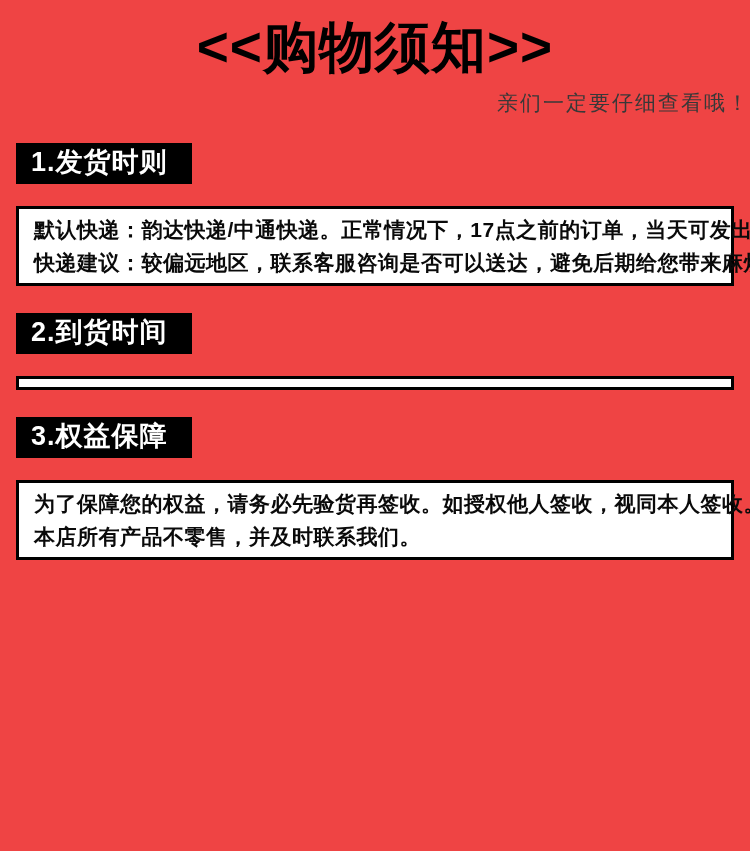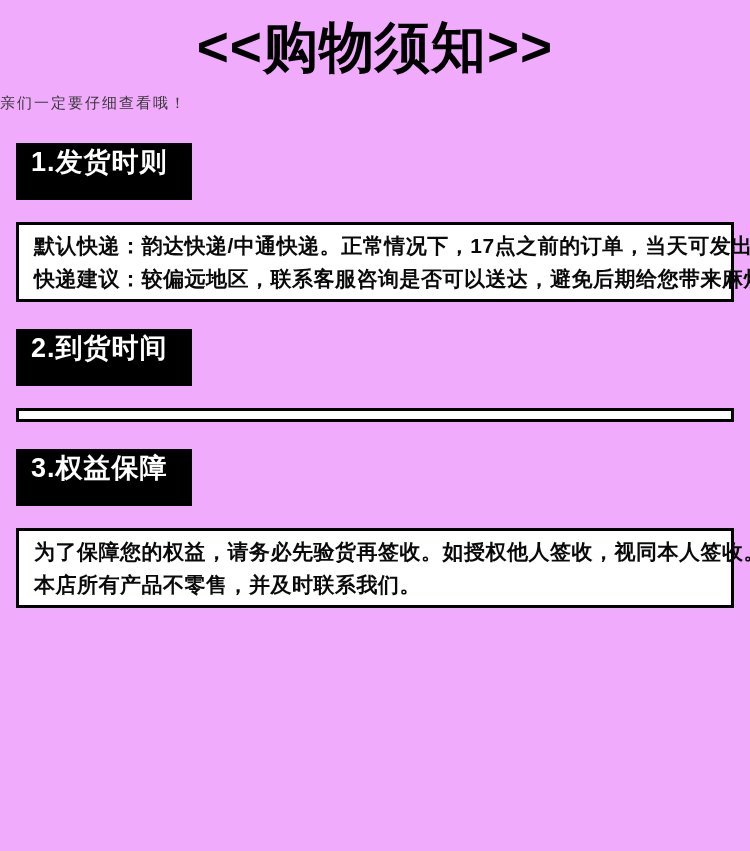--- a/index.html
+++ b/index.html
@@ -10,54 +10,54 @@
   body {
     width: 750px;
     height: 851px;
     font-family: "Liberation Sans", "DejaVu Sans", sans-serif;
     color: #000000;
     overflow: hidden;
   }
   .page {
     width: 750px;
     height: 851px;
-    background: #f0abfc;
+    background: #ef4444;
   }
   .page-title {
     text-align: center;
     padding-top: 14px;
     font-size: 55px;
     line-height: 66px;
     font-weight: 800;
     letter-spacing: 1px;
     color: #000000;
     white-space: nowrap;
   }
   .page-subtitle {
-    text-align: left;
+    text-align: right;
     margin-top: 10px;
-    font-size: 15px;
+    font-size: 21px;
     line-height: 26px;
     letter-spacing: 2px;
     color: #383838;
   }
   .section {
     margin: 27px 16px 0 16px;
   }
   .section:first-of-type {
     margin-top: 29px;
   }
   .section-label {
     display: inline-block;
     background: #000000;
     color: #ffffff;
     font-size: 27px;
     line-height: 27px;
     font-weight: bold;
-    padding: 6px 24px 24px 15px;
+    padding: 6px 24px 8px 15px;
     letter-spacing: 1px;
   }
   .notice-box {
     margin-top: 22px;
     border: 3px solid #000000;
     padding: 4px 15px 4px 15px;
     background: #ffffff;
   }
   .notice-line {
     margin: 0;

